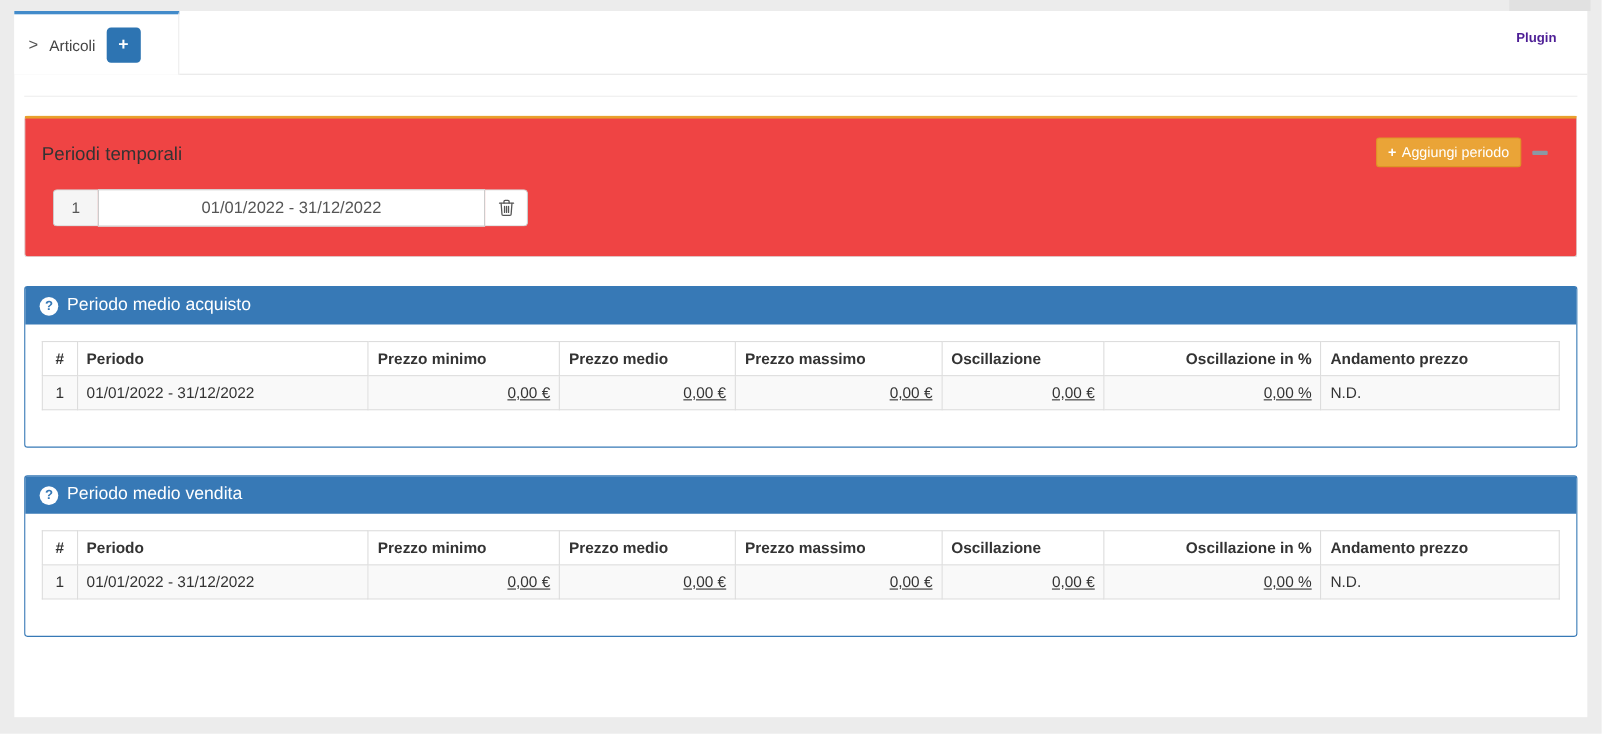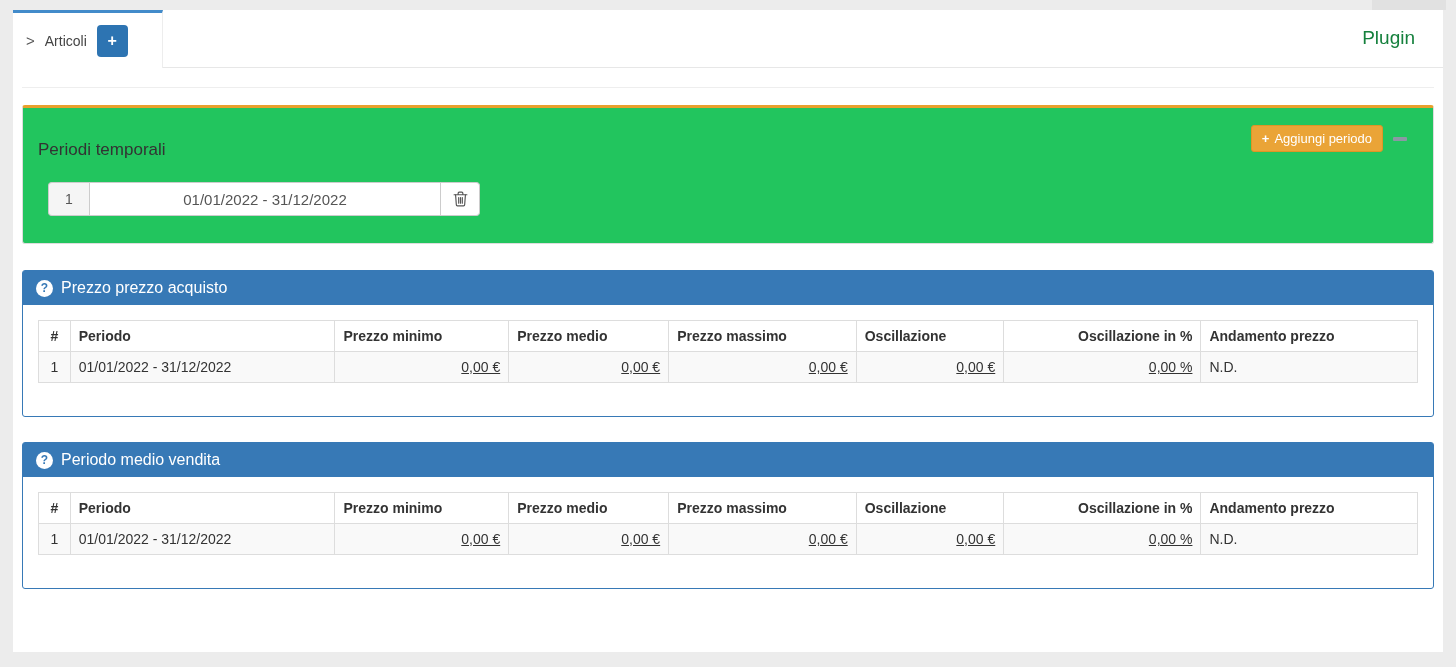--- a/index.html
+++ b/index.html
@@ -40,35 +40,35 @@
   .tab-add-btn {
     width: 31px; height: 32px; flex: 0 0 31px;
     background: #2d74b2; color: #fff;
     border: none; border-radius: 4px;
     font-size: 16px; font-weight: bold;
     display: flex; align-items: center; justify-content: center;
     cursor: pointer; font-family: inherit;
   }
   .plugin-link {
     margin: 17px 28px 0 0;
-    color: #15803d; font-size: 19px; text-decoration: none;
+    color: #4c1d95; font-size: 12px; text-decoration: none; font-weight: bold;
   }
   
   .content { padding: 0 9px; }
   .page-title { font-size: 17px; font-weight: normal; color: #333; margin: 21px 0 0 0; }
   .divider { border: none; border-top: 1px solid #eee; margin: 19px 0 17px; }
   
   .box {
     position: relative;
     border: 1px solid #ddd;
     border-top: 3px solid #e8a02c;
     border-radius: 3px;
-    padding: 32px 15px 27px;
+    padding: 22px 15px 27px;
     margin-bottom: 26px;
-    background: #22c55e;
+    background: #ef4444;
     margin-top: 17px;
   }
   .box-title { font-size: 17px; color: #333; }
   .box-tools { position: absolute; top: 17px; right: 16px; display: flex; align-items: center; }
   .btn-orange {
     background: #eaa437; border: 1px solid #de9526;
     color: #fff; font-size: 13px;
     padding: 5px 10px; border-radius: 3px;
     cursor: pointer; font-family: inherit;
     display: inline-flex; align-items: center; gap: 5px;
@@ -177,21 +177,21 @@
             <path d="M2.4 3.7l.7 9.2c0 .6.5 1 1 1h5.8c.5 0 1-.4 1-1l.7-9.2"></path>
             <path d="M5.3 6.2v5.2M7 6.2v5.2M8.7 6.2v5.2"></path>
           </svg>
         </button>
       </div>
     </div>
 
     <div class="panel">
       <div class="panel-heading">
         <span class="q-icon">?</span>
-        <span>Prezzo prezzo acquisto</span>
+        <span>Periodo medio acquisto</span>
       </div>
       <div class="panel-body">
         <table>
           <thead>
               <tr>
                 <th>#</th>
                 <th>Periodo</th>
                 <th>Prezzo minimo</th>
                 <th>Prezzo medio</th>
                 <th>Prezzo massimo</th>

